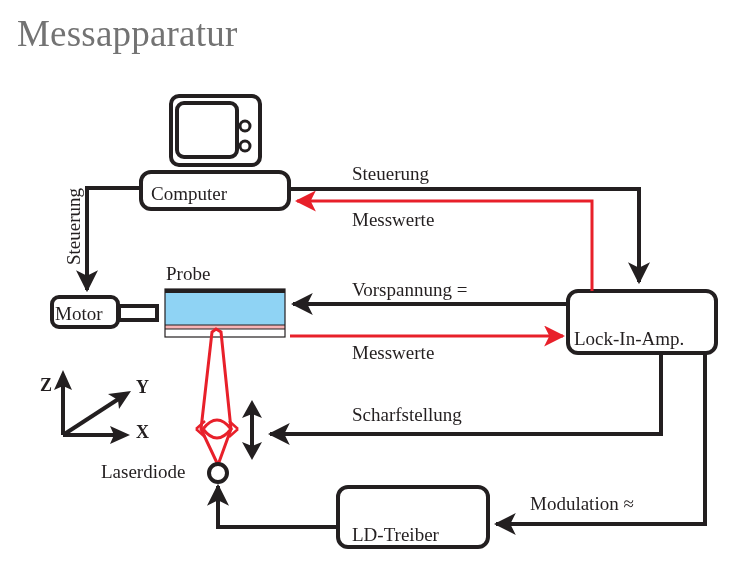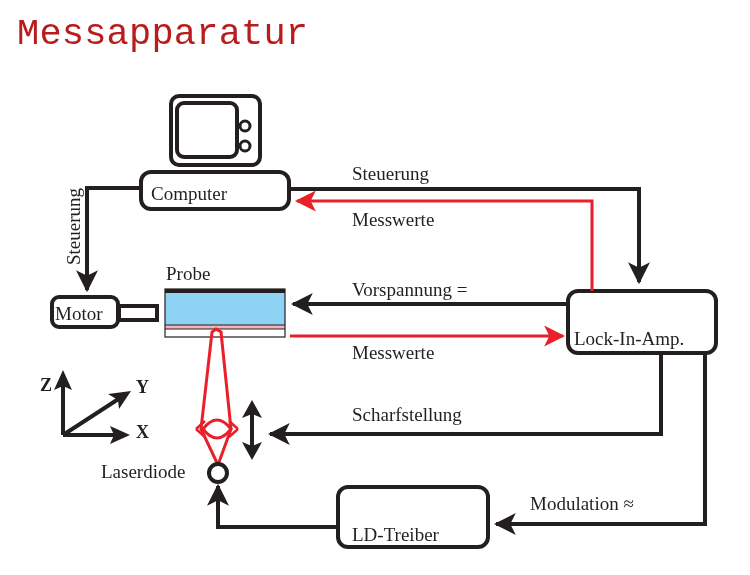--- a/index.html
+++ b/index.html
@@ -7,21 +7,21 @@
          font-family: "Liberation Serif", "DejaVu Serif", serif; }
   #title { position: absolute; left: 17px; top: 12px; font-size: 37px; line-height: 44px;
            letter-spacing: 0.2px; }
   svg { position: absolute; left: 0; top: 0; }
   .lbl { font-family: "Liberation Serif", "DejaVu Serif", serif; font-size: 19px; fill: #231f20; }
   .axlbl { font-family: "Liberation Serif", "DejaVu Serif", serif; font-size: 18px; font-weight: bold; fill: #231f20; }
 </style>
 </head>
 <body>
 
-<div id="title" style="color: #b91c1c; font-family: Liberation Mono, monospace;">Messapparatur</div>
+<div id="title" style="color: #737373;">Messapparatur</div>
 
 <svg width="750" height="575" viewBox="0 0 750 575">
   <defs>
     <marker id="ahB" viewBox="0 0 10 10" refX="9" refY="5" markerWidth="5.5" markerHeight="5.5" orient="auto" markerUnits="strokeWidth">
       <path d="M0,0 L10,5 L0,10 L2.5,5 z" fill="#231f20"></path>
     </marker>
     <marker id="ahR" viewBox="0 0 10 10" refX="9" refY="5" markerWidth="7" markerHeight="7" orient="auto" markerUnits="strokeWidth">
       <path d="M0,0 L10,5 L0,10 L2.5,5 z" fill="#e8202a"></path>
     </marker>
   </defs>

